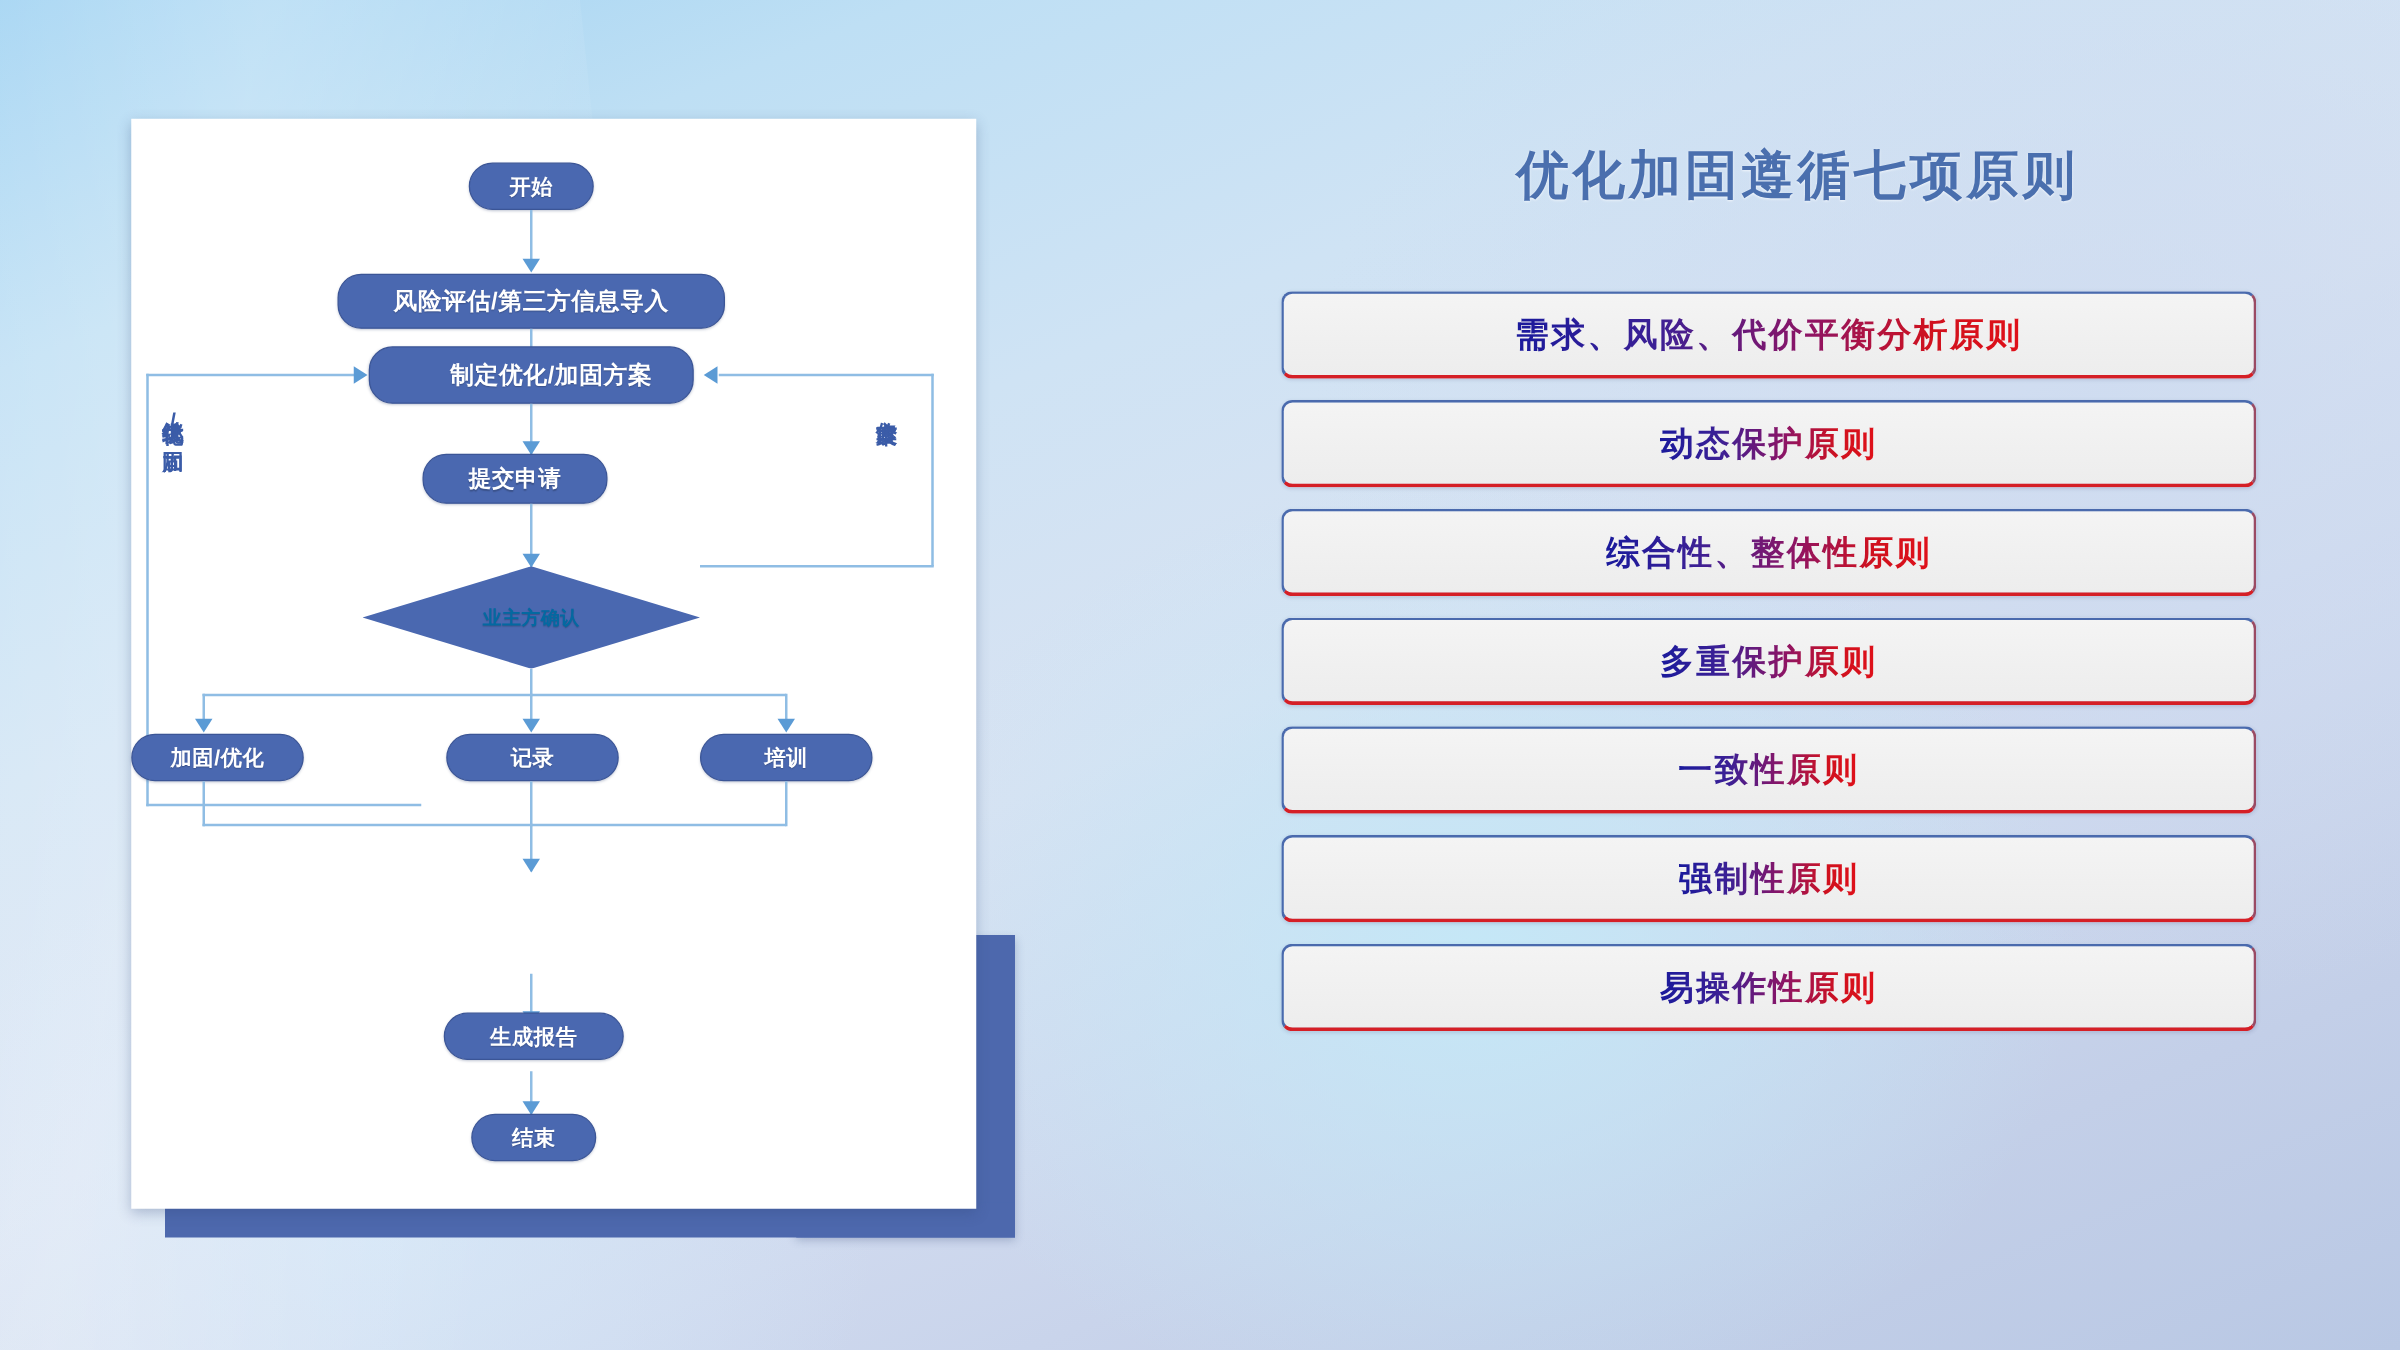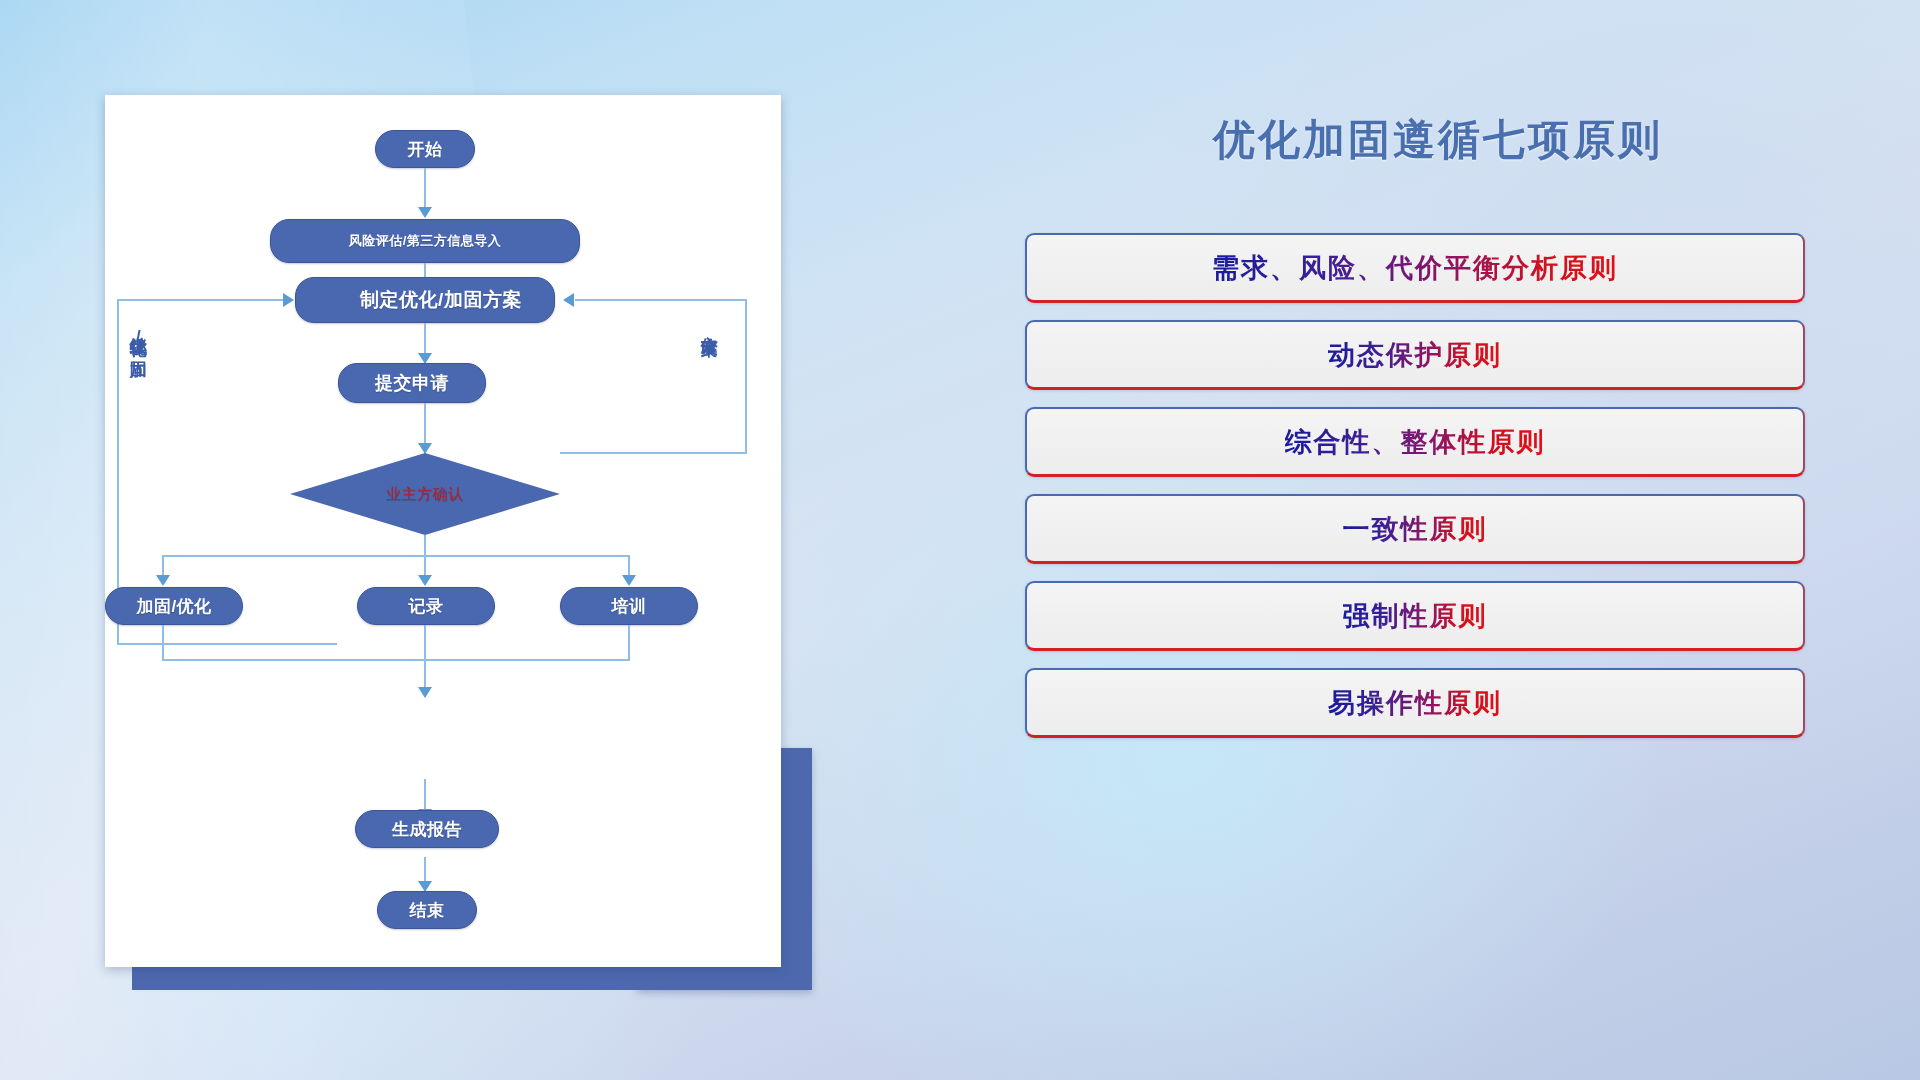--- a/index.html
+++ b/index.html
@@ -87,22 +87,22 @@
     inset: 0;
     background: #4a68b0;
     clip-path: polygon(50% 0%, 100% 50%, 50% 100%, 0% 50%);
   }
   .diamond-label {
     position: absolute;
     inset: 0;
     display: flex;
     align-items: center;
     justify-content: center;
-    color: #b91c1c;
-    font-weight: normal;
+    color: #0369a1;
+    font-weight: bold;
     font-size: 15px;
     letter-spacing: 0.5px;
     text-shadow: 0 1px 1px rgba(0,0,0,0.22);
   }
 
   .vline { position: absolute; background: #8fbde4; width: 2px; }
   .hline { position: absolute; background: #8fbde4; height: 2px; }
 
   .arrow-down {
     position: absolute;
@@ -194,21 +194,21 @@
   <div class="accent-block2"></div>
 
   <div class="flow-card">
     <div class="flow-inner">
 
       <div class="node" style="left:270px; top:35px; width:100px; height:38px; font-size:17px;">开始</div>
 
       <div class="vline" style="left:319px; top:73px; height:46px;"></div>
       <div class="arrow-down" style="left:313px; top:112px;"></div>
 
-      <div class="node" style="left:165px; top:124px; width:310px; height:44px; font-size:13px;">风险评估/第三方信息导入</div>
+      <div class="node" style="left:165px; top:124px; width:310px; height:44px; font-size:19px;">风险评估/第三方信息导入</div>
 
       <div class="vline" style="left:319px; top:168px; height:40px;"></div>
       <div class="arrow-down" style="left:313px; top:198px;"></div>
 
       <div class="node" style="left:190px; top:182px; width:260px; height:46px; font-size:19px;padding-left:32px;">制定优化/加固方案</div>
 
       <div class="vline" style="left:319px; top:228px; height:42px;"></div>
       <div class="arrow-down" style="left:313px; top:258px;"></div>
 
       <div class="node" style="left:233px; top:268px; width:148px; height:40px; font-size:18px;">提交申请</div>
@@ -275,20 +275,23 @@
     <div class="pcard">
       <span class="pcard-text">需求、风险、代价平衡分析原则</span>
     </div>
     <div class="pcard">
       <span class="pcard-text">动态保护原则</span>
     </div>
     <div class="pcard">
       <span class="pcard-text">综合性、整体性原则</span>
     </div>
     <div class="pcard">
+      <span class="pcard-text">多重保护原则</span>
+    </div>
+    <div class="pcard">
       <span class="pcard-text">一致性原则</span>
     </div>
     <div class="pcard">
       <span class="pcard-text">强制性原则</span>
     </div>
     <div class="pcard">
       <span class="pcard-text">易操作性原则</span>
     </div>
   </div>
 

